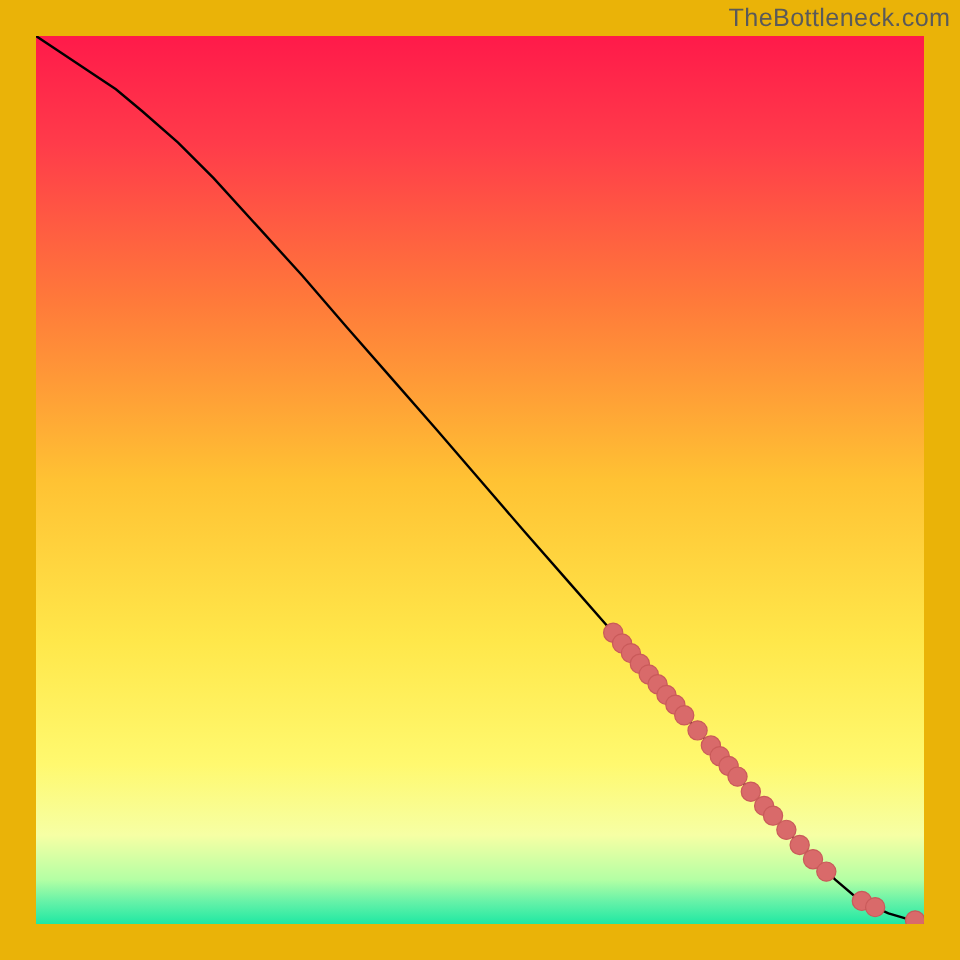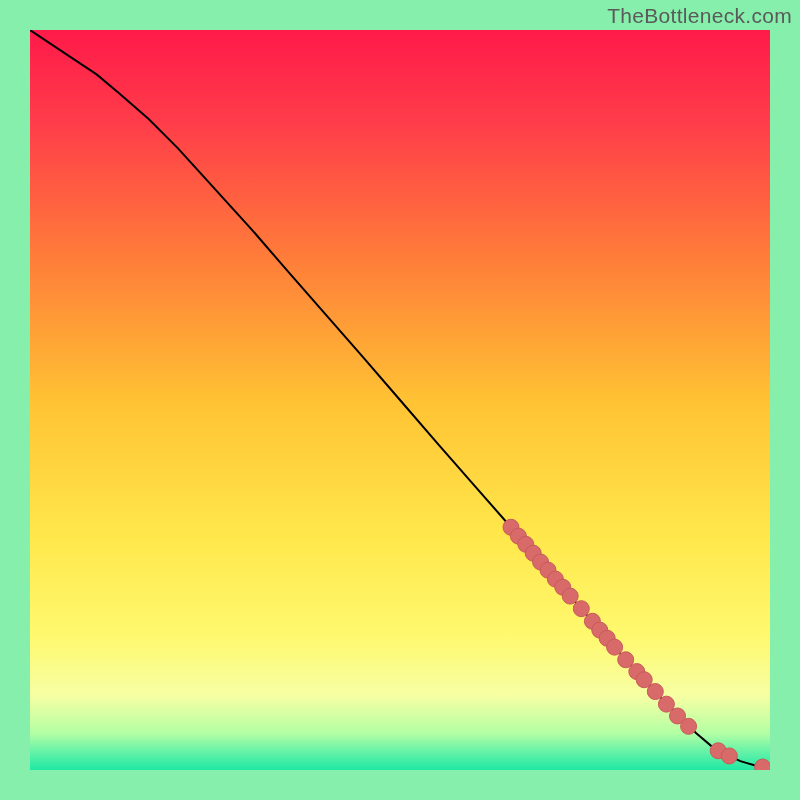--- a/index.html
+++ b/index.html
@@ -8,21 +8,21 @@
     width: 800px;
     height: 800px;
     overflow: hidden;
     background: #000;
     font-family: Arial, Helvetica, sans-serif;
   }
   .frame {
     position: relative;
     width: 800px;
     height: 800px;
-    background: #86efac;
+    background: #eab308;
   }
   .watermark {
     position: absolute;
     top: 4px;
     right: 8px;
     color: #5a5a5a;
     font-size: 21px;
     font-weight: 500;
     letter-spacing: 0.3px;
   }

